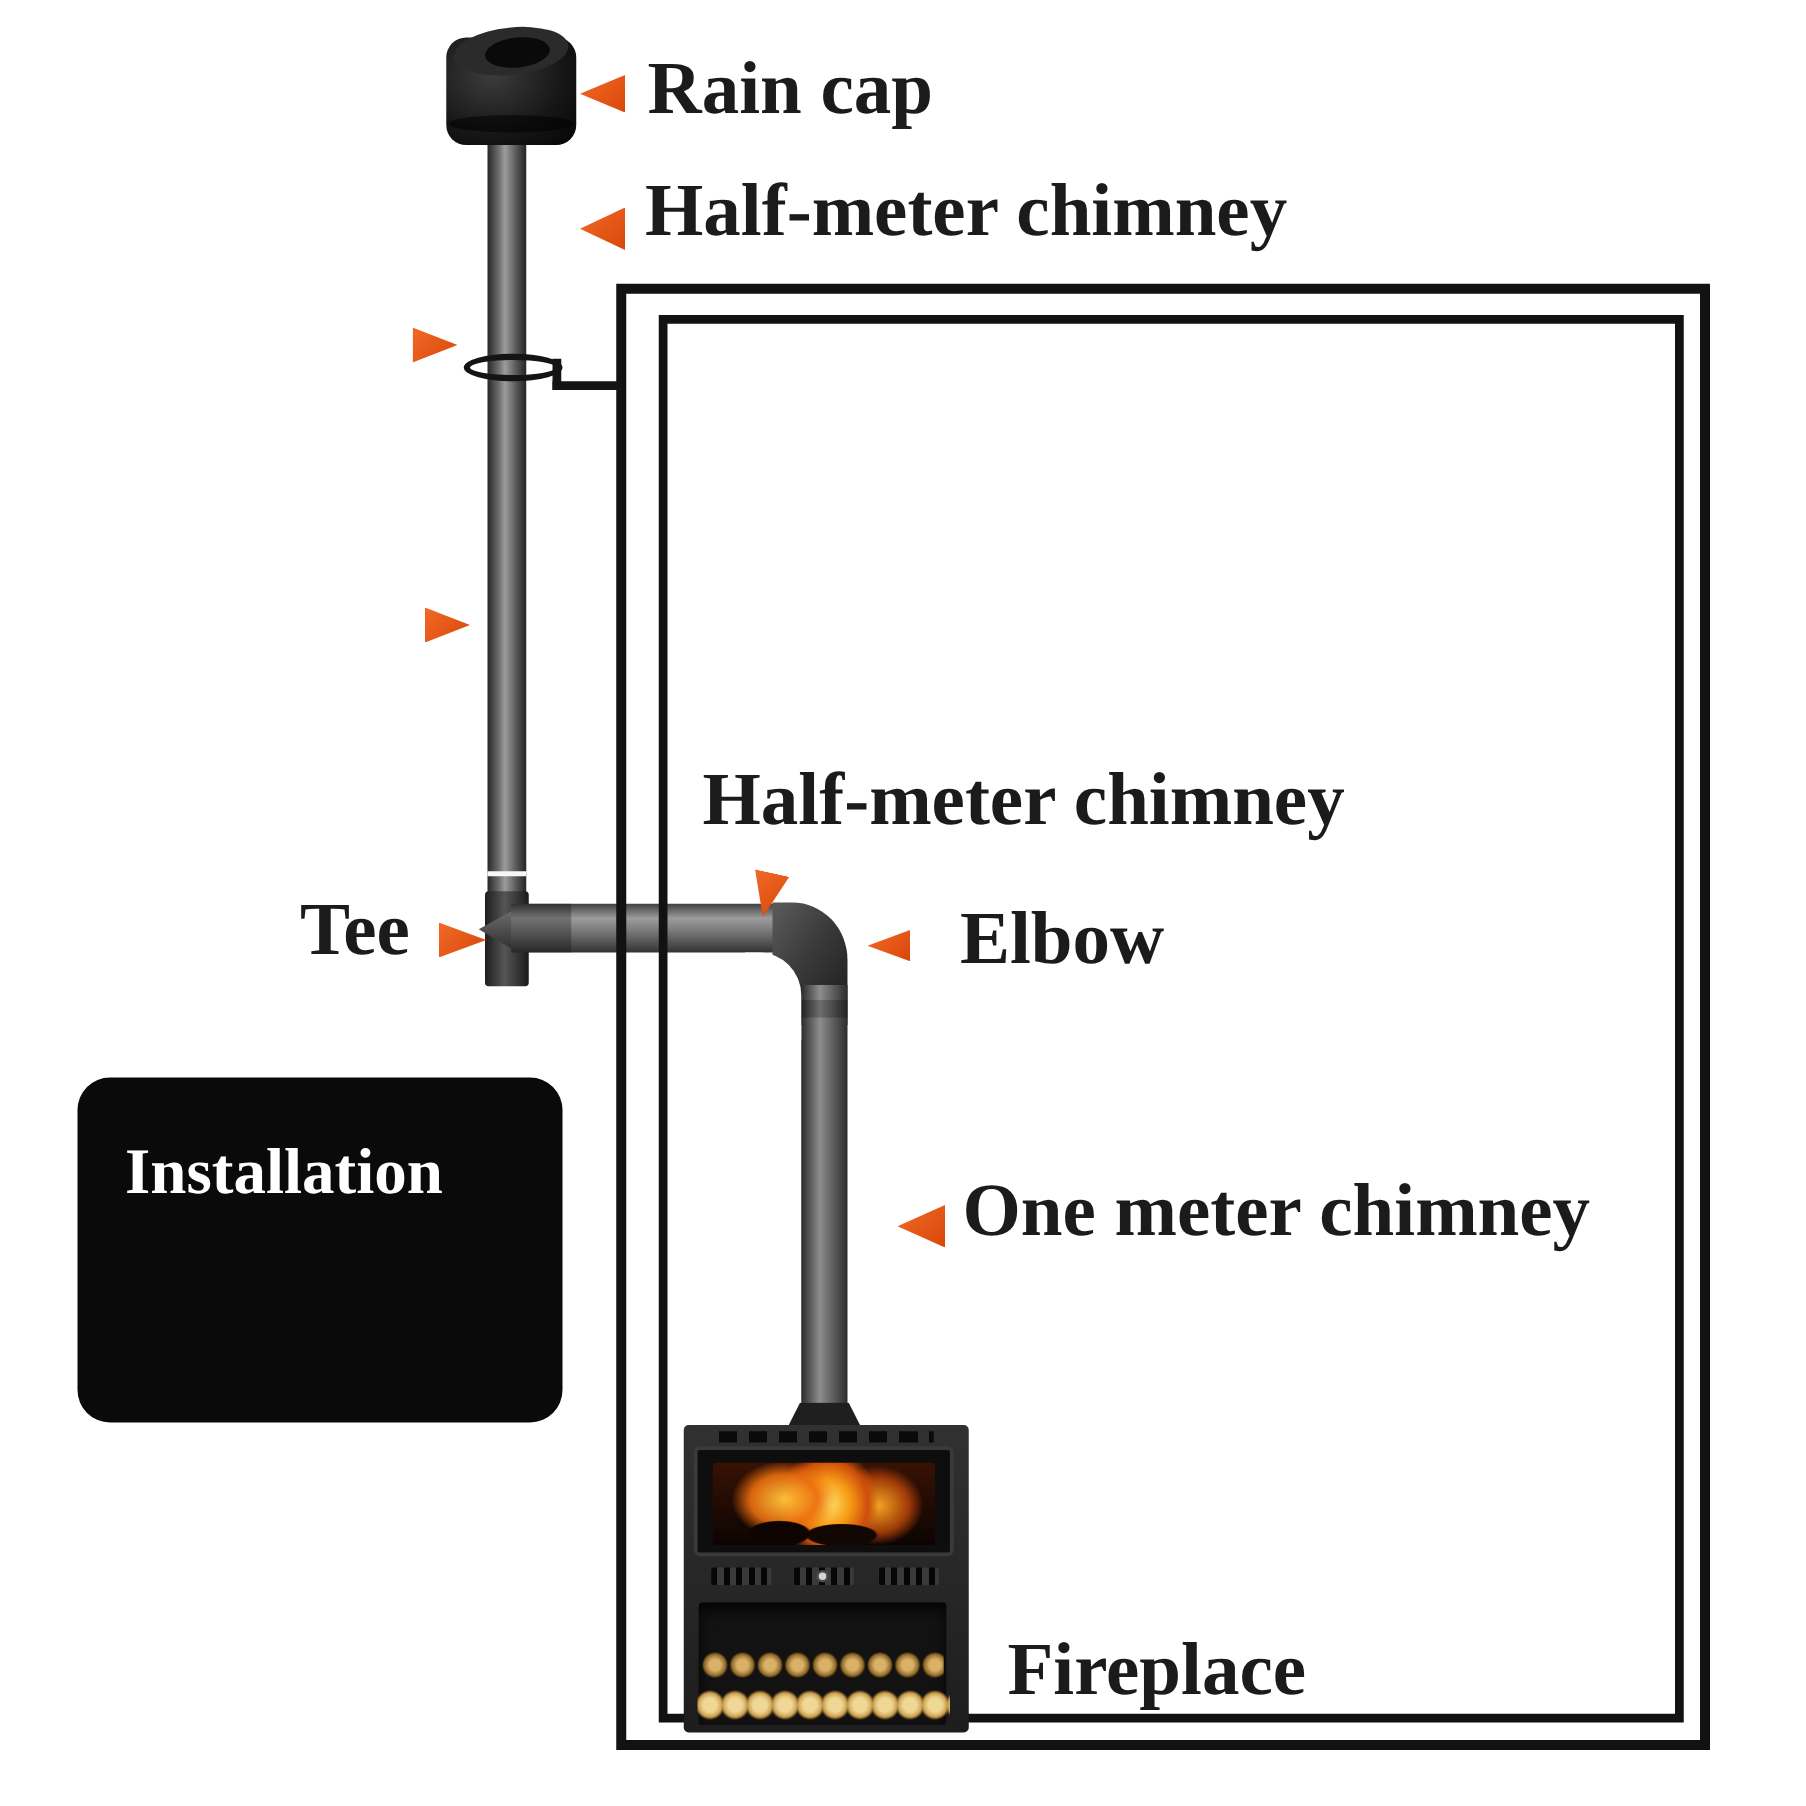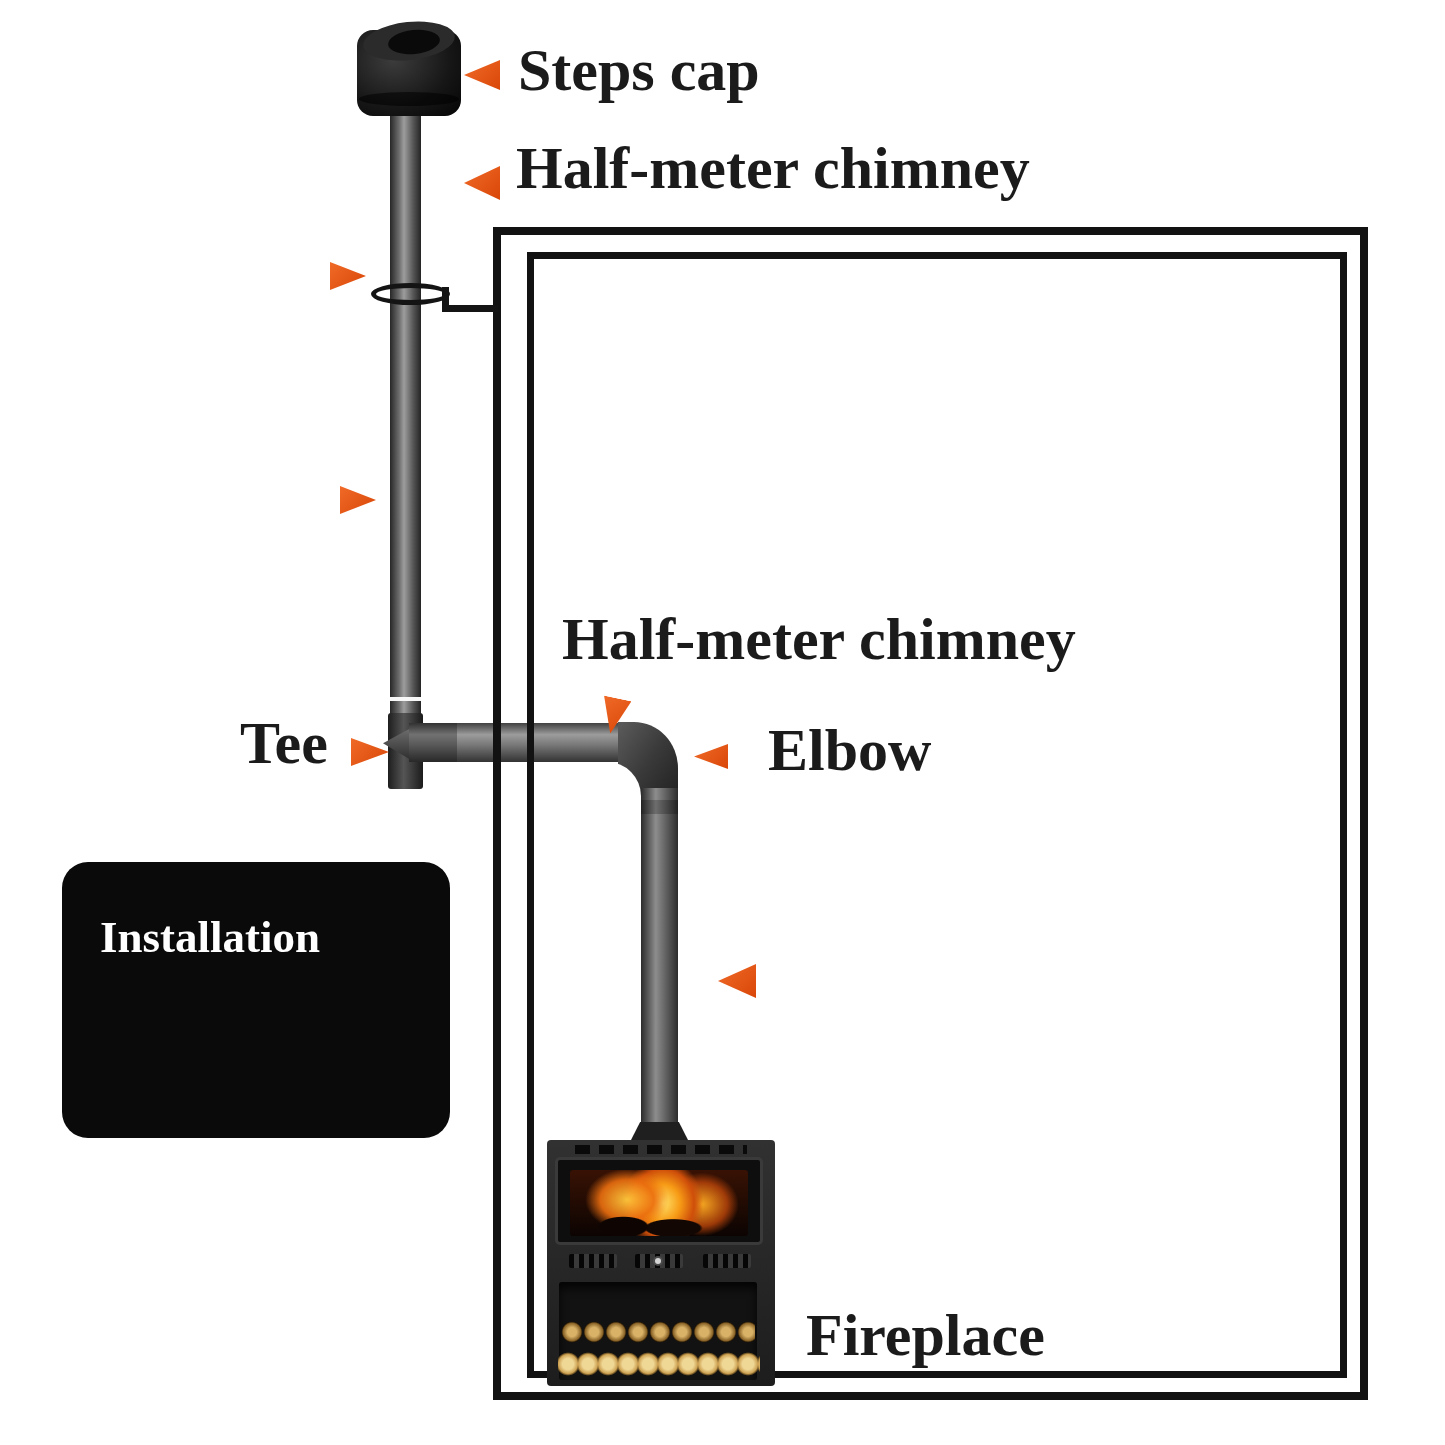--- a/index.html
+++ b/index.html
@@ -97,21 +97,21 @@
   .ar-bracket{left:330px;top:262px;width:36px;height:28px;}
   .ar-one-left{left:340px;top:486px;width:36px;height:28px;}
   .ar-tee{left:351px;top:738px;width:38px;height:28px;}
   .ar-half-mid{left:600px;top:698px;width:28px;height:36px;transform:rotate(12deg);}
   .ar-elbow{left:694px;top:744px;width:34px;height:25px;}
   .ar-one-right{left:718px;top:964px;width:38px;height:34px;}
 
   
   .info-box{left:62px;top:862px;width:388px;height:276px;border-radius:26px;background:#0a0a0a;z-index:5;
     padding:44px 20px 0 38px;}
-  .info-line{color:#ffffff;font-weight:700;font-size:45px;line-height:63px;}
+  .info-line{color:#ffffff;font-weight:700;font-size:52px;line-height:63px;}
 </style>
 </head>
 <body>
 
 <div class="canvas">
 
   <div class="abs pipe-main"></div>
   <div class="abs joint-line"></div>
   <div class="abs tee-sleeve"></div>
   <div class="abs tee-cone"></div>
@@ -150,26 +150,27 @@
 
   <div class="tri tri-left  ar-rain"></div>
   <div class="tri tri-left  ar-half-top"></div>
   <div class="tri tri-right ar-bracket"></div>
   <div class="tri tri-right ar-one-left"></div>
   <div class="tri tri-right ar-tee"></div>
   <div class="tri tri-down  ar-half-mid"></div>
   <div class="tri tri-left  ar-elbow"></div>
   <div class="tri tri-left  ar-one-right"></div>
 
-  <div class="label lbl-rain">Steps cap</div>
+  <div class="label lbl-rain">Rain cap</div>
   <div class="label lbl-half-top">Half-meter chimney</div>
   <div class="label two-line lbl-one-left">
   </div>
   <div class="label lbl-half-mid">Half-meter chimney</div>
   <div class="label lbl-tee">Tee</div>
   <div class="label lbl-elbow">Elbow</div>
+  <div class="label lbl-one-right">One meter chimney</div>
   <div class="label lbl-fireplace">Fireplace</div>
 
   <div class="abs info-box">
     <div class="info-line">Installation</div>
   </div>
 
 </div>
 
 </body></html>

